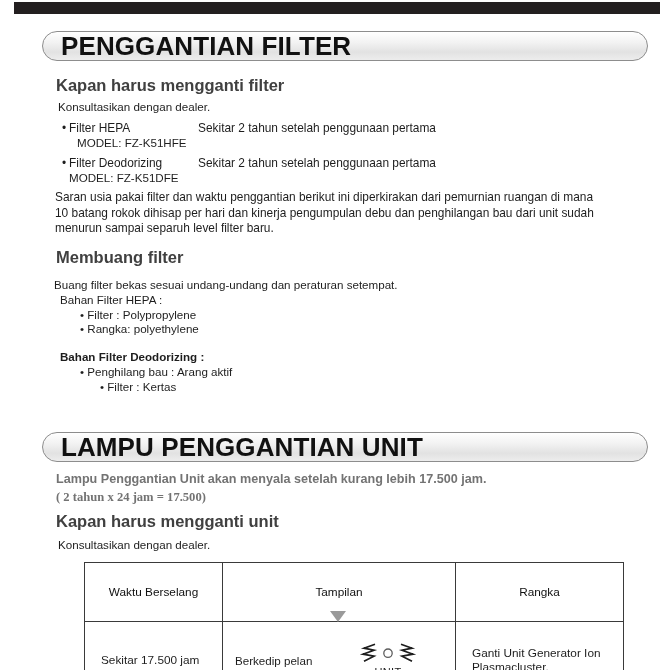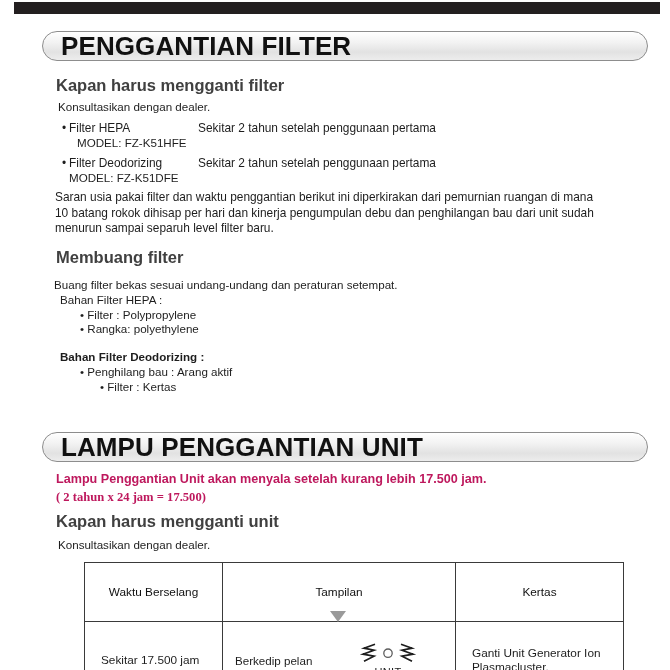--- a/index.html
+++ b/index.html
@@ -66,21 +66,21 @@
   .p-wrap {
     position: absolute;
     font-size: 11.9px;
     line-height: 15.6px;
     color: #1d1d1d;
   }
   .bold-line {
     position: absolute;
     font-size: 12.6px;
     font-weight: bold;
-    color: #be185d;
+    color: #737373;
     white-space: nowrap;
   }
 
   .bullet-row {
     position: absolute;
     font-size: 11.9px;
     color: #1d1d1d;
     white-space: nowrap;
   }
   .bullet-row .dot {
@@ -225,21 +225,21 @@
 <table class="tbl">
   <colgroup>
     <col style="width:138px">
     <col style="width:233px">
     <col style="width:168px">
   </colgroup>
   <thead>
     <tr>
       <th class="th-cell">Waktu Berselang</th>
       <th class="th-cell">Tampilan</th>
-      <th class="th-cell">Kertas</th>
+      <th class="th-cell">Rangka</th>
     </tr>
   </thead>
   <tbody>
     <tr class="row-b">
       <td class="cell cell-pad">Sekitar 17.500 jam</td>
       <td class="cell disp-cell">
         <span class="blink-label">Berkedip pelan</span>
         <span class="unit-icon">
           <svg width="74" height="28" viewBox="0 0 74 28" aria-hidden="true">
             <circle cx="37" cy="14" r="4.2" fill="none" stroke="#5d5d5d" stroke-width="1.3"></circle>

